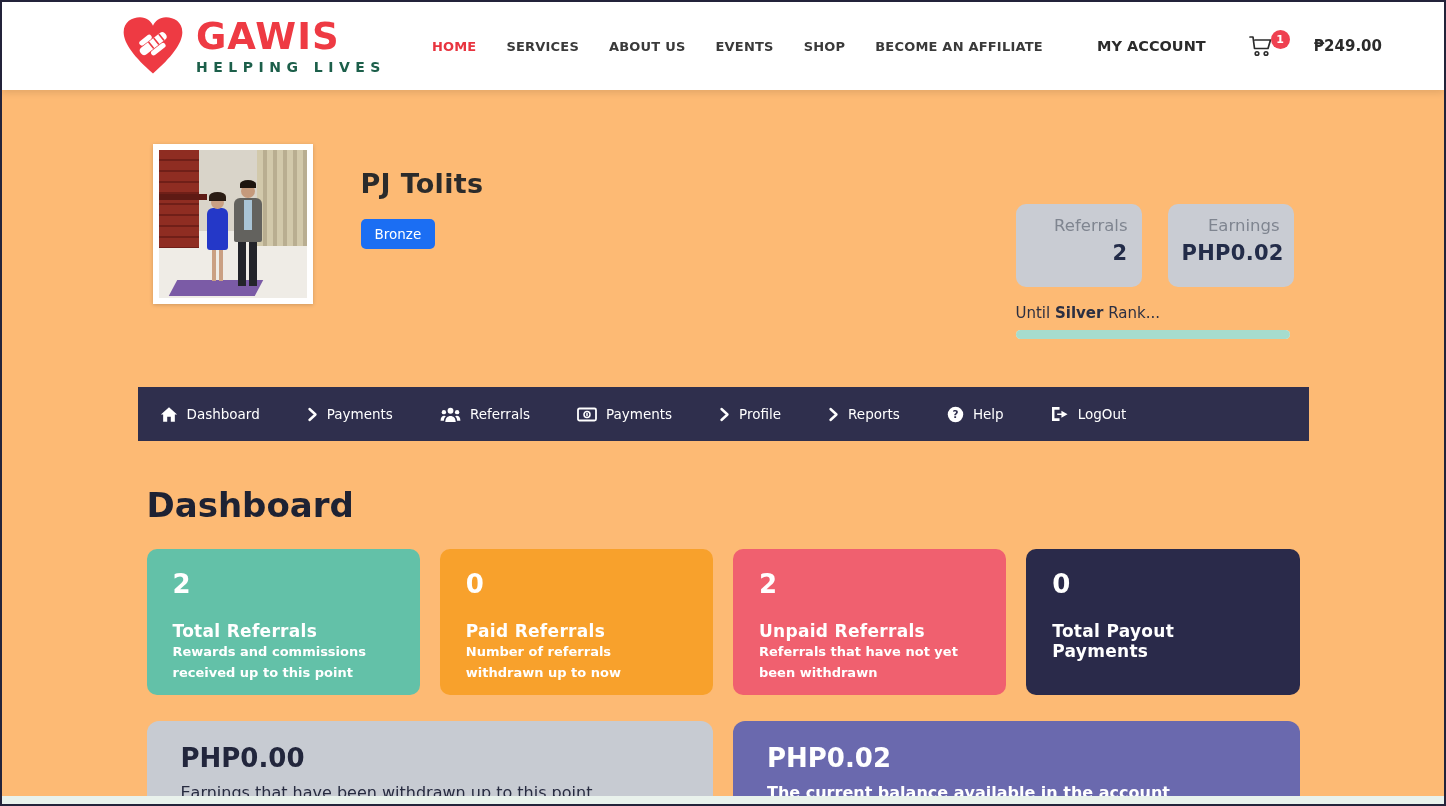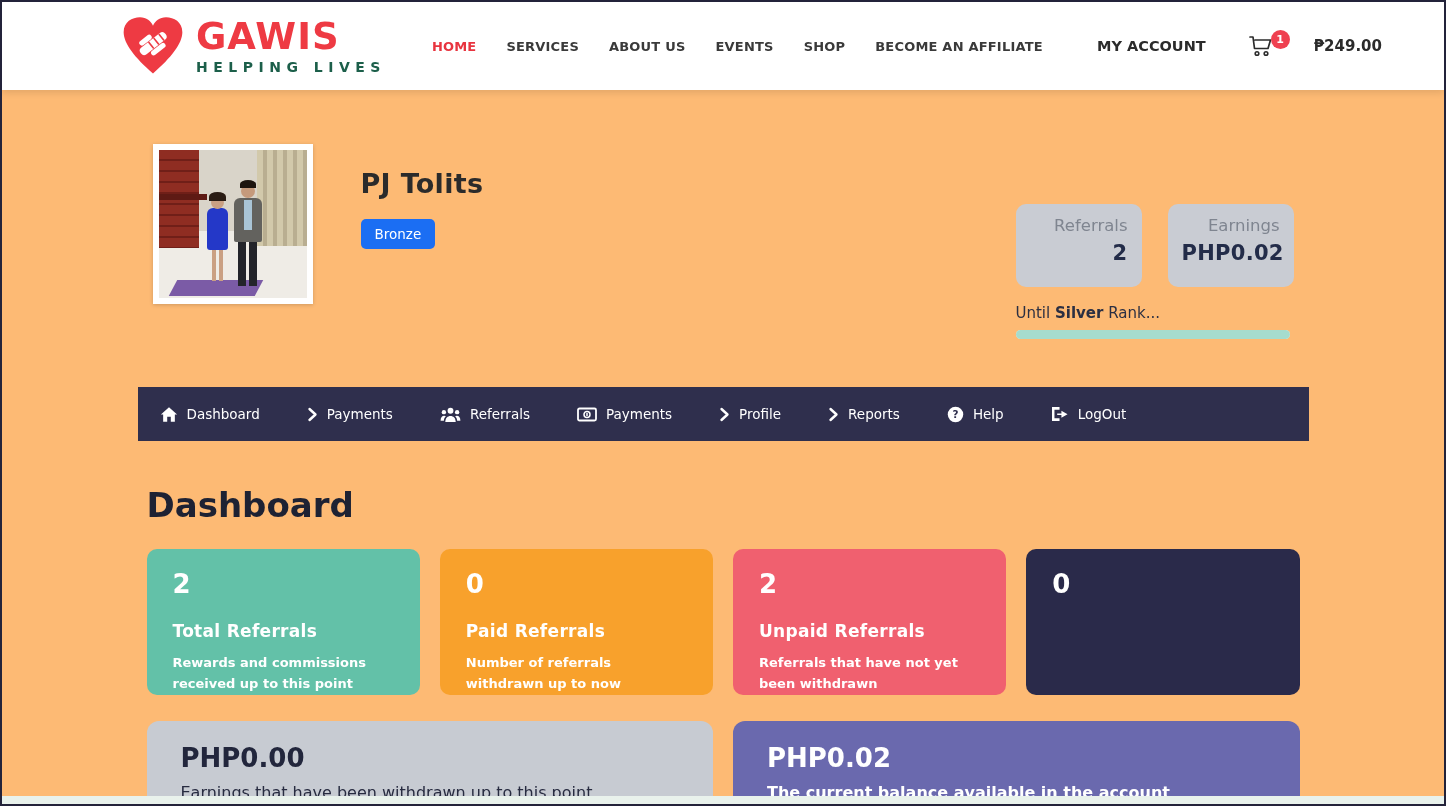--- a/index.html
+++ b/index.html
@@ -106,21 +106,21 @@
     font-size:13.5px; margin-right:47px; cursor:pointer; white-space:nowrap;
   }
   .menu-item svg { flex:0 0 auto; }
 
   
   .page-title { margin:44px 0 24px; padding-left:9px; font-size:34px; font-weight:bold; color:#1e2233; }
   .stats-grid { display:grid; grid-template-columns:repeat(4,1fr); gap:20px; padding:0 9px; }
   .stat-card { border-radius:10px; height:146px; padding:20px 26px; color:#fff; cursor:default; }
   .stat-card .value { font-size:26px; font-weight:bold; }
   .stat-card .title { font-size:17px; font-weight:bold; margin-top:22px; letter-spacing:.3px; }
-  .stat-card .desc  { font-size:13px; font-weight:600; margin-top:12px; line-height:1.6; }
+  .stat-card .desc  { font-size:13px; font-weight:600; margin-top:1px; line-height:1.6; }
   .stat-teal   { background:#63c1a8; }
   .stat-orange { background:#f8a12c; }
   .stat-coral  { background:#f0606f; }
   .stat-navy   { background:#2a2a4a; }
 
   .summary-row { display:grid; grid-template-columns:1fr 1fr; gap:20px; margin-top:26px; padding:0 9px; }
   .summary-card { border-radius:12px; height:118px; padding:22px 34px; }
   .summary-card .value { font-size:26px; font-weight:bold; }
   .summary-card .desc { font-size:16px; margin-top:10px; }
   .summary-gray { background:#c7cbd2; color:#22263c; }
@@ -292,20 +292,21 @@
         <div class="title">Paid Referrals</div>
         <div class="desc">Number of referrals withdrawn up to now</div>
       </div>
       <div class="stat-card stat-coral">
         <div class="value">2</div>
         <div class="title">Unpaid Referrals</div>
         <div class="desc">Referrals that have not yet been withdrawn</div>
       </div>
       <div class="stat-card stat-navy">
         <div class="value">0</div>
+        <div class="title">Total Payout Payments</div>
         <div class="desc"></div>
       </div>
     </div>
 
     <div class="summary-row">
       <div class="summary-card summary-gray">
         <div class="value">PHP0.00</div>
         <div class="desc">Earnings that have been withdrawn up to this point</div>
       </div>
       <div class="summary-card summary-purple">

